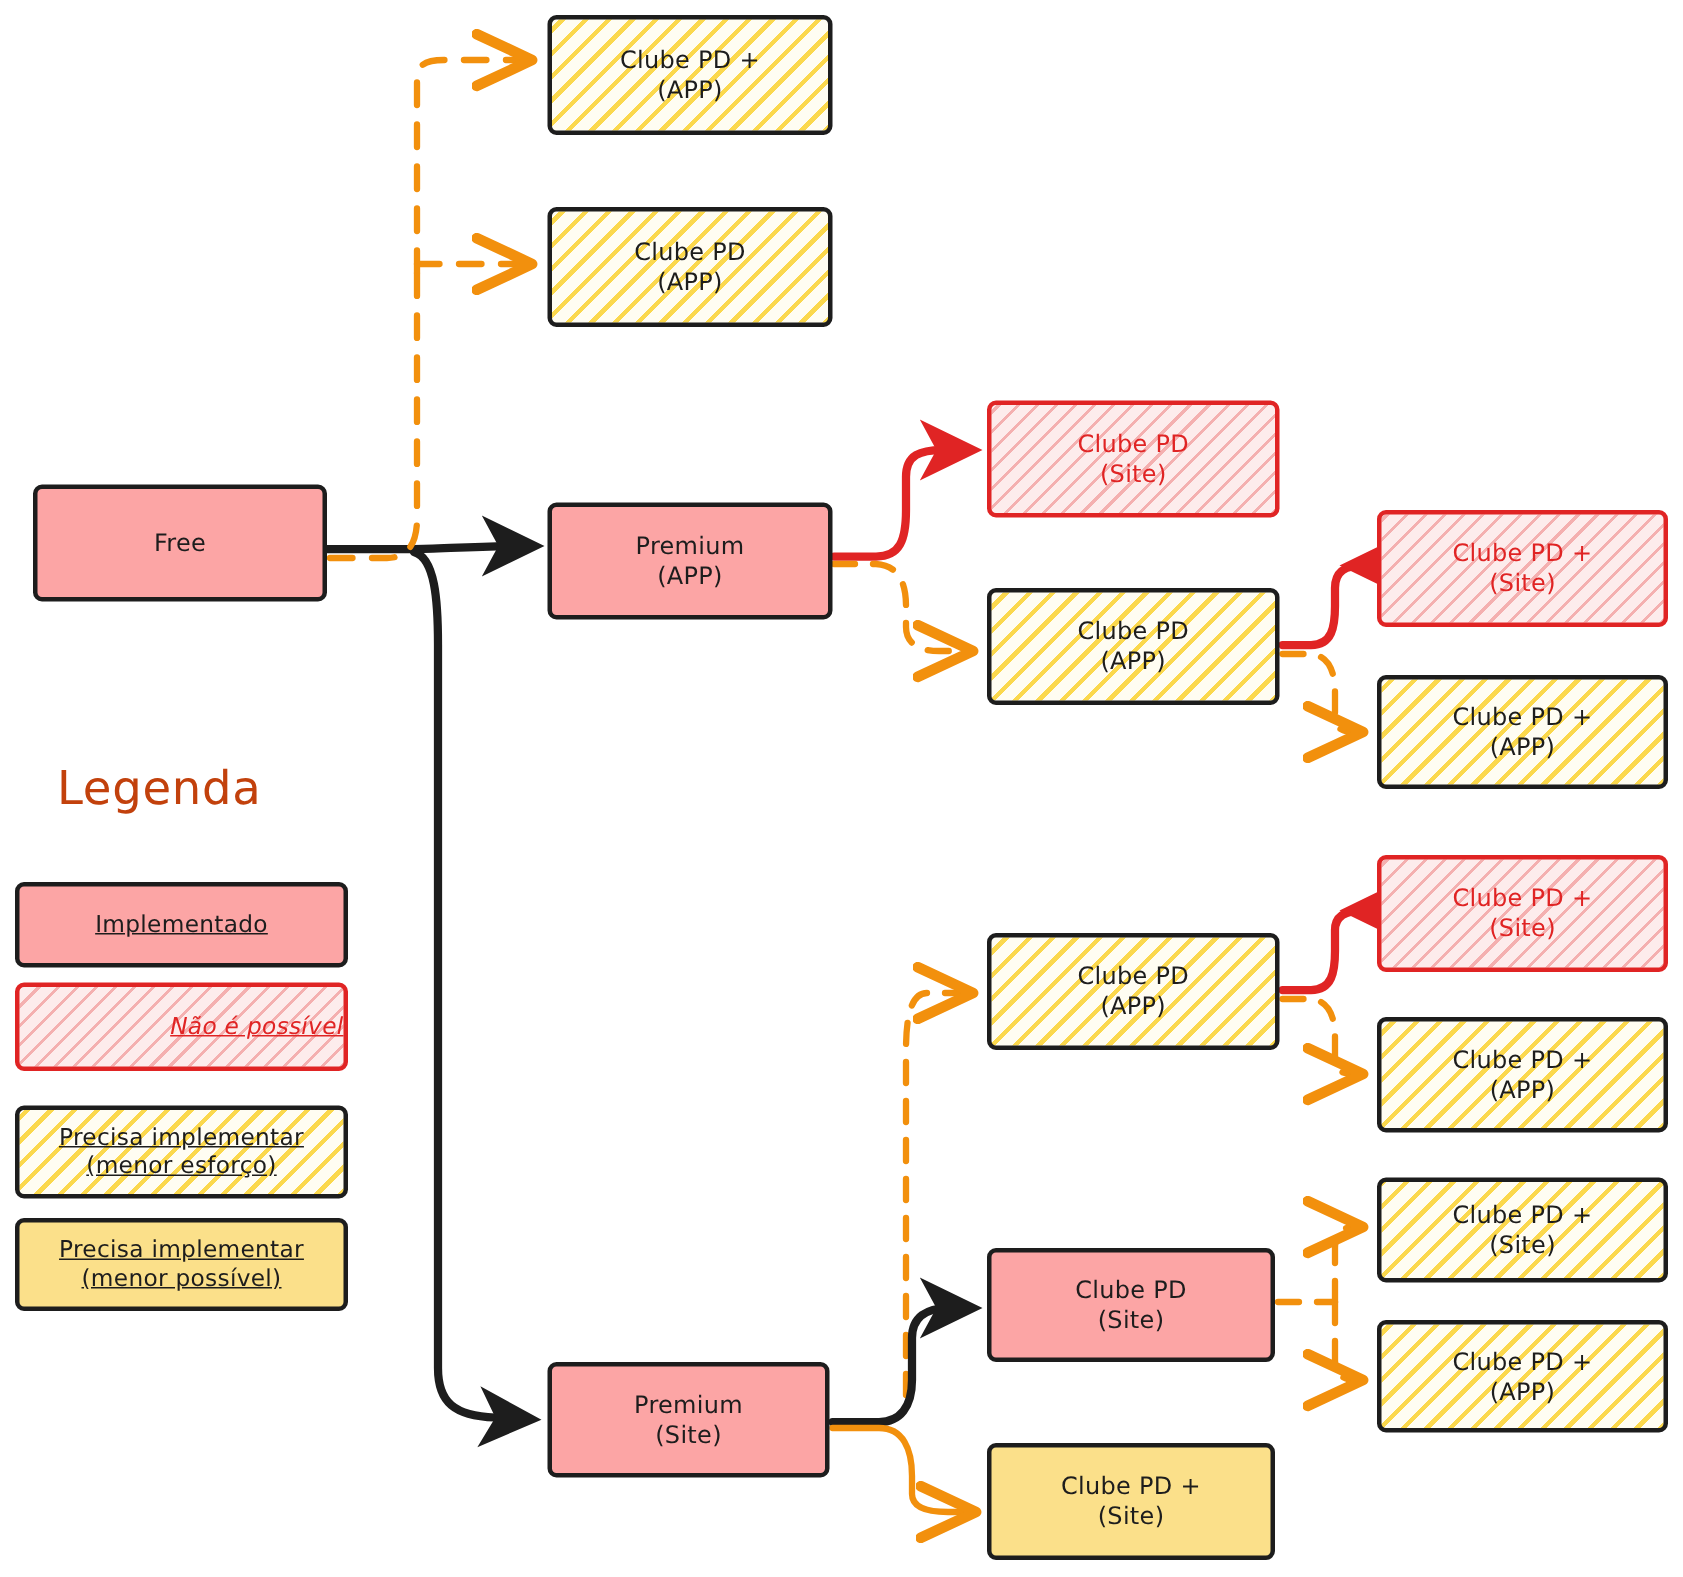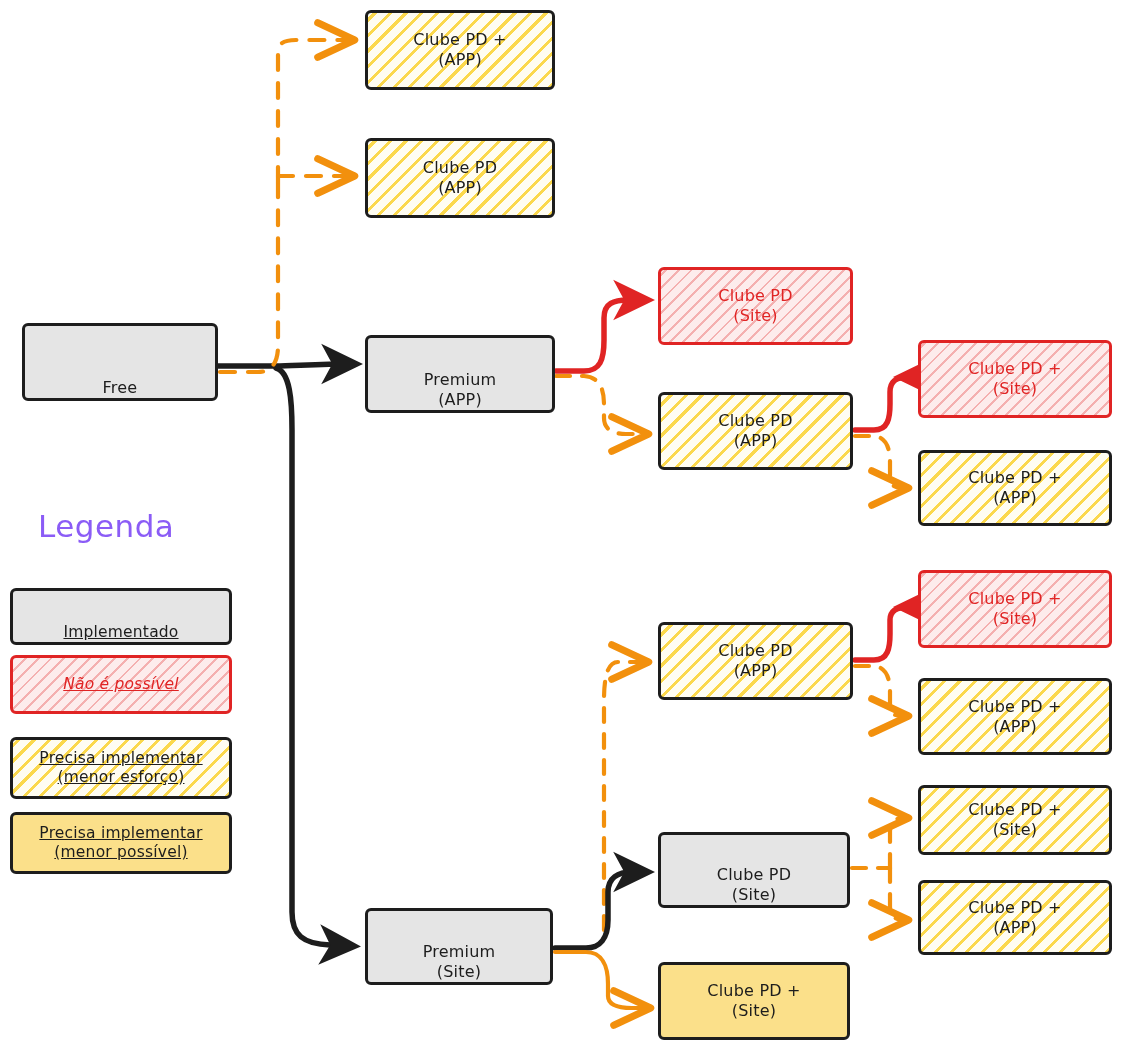--- a/index.html
+++ b/index.html
@@ -37,24 +37,23 @@
     justify-content: center;
     text-align: center;
     line-height: 1.25;
     font-size: 16px;
     letter-spacing: 0.2px;
   }
   .node .ln { display: block; white-space: nowrap; }
 
   
   .n-plain {
-    background: #e5e5e5;
+    background: #fca5a5;
     border: 3px solid #1d1d1d;
     color: #1d1d1d;
-    justify-content: flex-end;
   }
   .n-red {
     border: 3px solid #e02424;
     color: #e02424;
     background-color: #fdecec;
     background-image: repeating-linear-gradient(
       -45deg,
       rgba(224,36,36,0.30) 0px,
       rgba(224,36,36,0.30) 2px,
       rgba(255,255,255,0) 2px,
@@ -78,21 +77,21 @@
     color: #1d1d1d;
     background: #fbe08a;
   }
 
   
   #legend-title {
     position: absolute;
     left: 38px;
     top: 508px;
     font-size: 31px;
-    color: #8b5cf6;
+    color: #c2410c;
     letter-spacing: 0.5px;
   }
   .legend-node { font-size: 15.5px; text-decoration: underline; }
   .legend-node.n-red .ln { font-style: italic; }
 </style>
 </head>
 <body>
 
 <div id="canvas">
 
@@ -230,21 +229,21 @@
         <span class="ln">Clube PD +</span>
         <span class="ln">(Site)</span>
       </div>
     </div>
 
   <div id="legend-title">Legenda</div>
   <div id="legend-host">
       <div class="node n-plain legend-node" style="left: 10px; top: 588px; width: 222px; height: 57px;">
         <span class="ln">Implementado</span>
       </div>
-      <div class="node n-red legend-node" style="left: 10px; top: 655px; width: 222px; height: 59px;">
+      <div class="node n-red legend-node" style="left: 10px; top: 655px; width: 222px; height: 59px; align-items: flex-end;">
         <span class="ln">Não é possível</span>
       </div>
       <div class="node n-yellow-hatch legend-node" style="left: 10px; top: 737px; width: 222px; height: 62px;">
         <span class="ln">Precisa implementar</span>
         <span class="ln">(menor esforço)</span>
       </div>
       <div class="node n-yellow-solid legend-node" style="left: 10px; top: 812px; width: 222px; height: 62px;">
         <span class="ln">Precisa implementar</span>
         <span class="ln">(menor possível)</span>
       </div>

